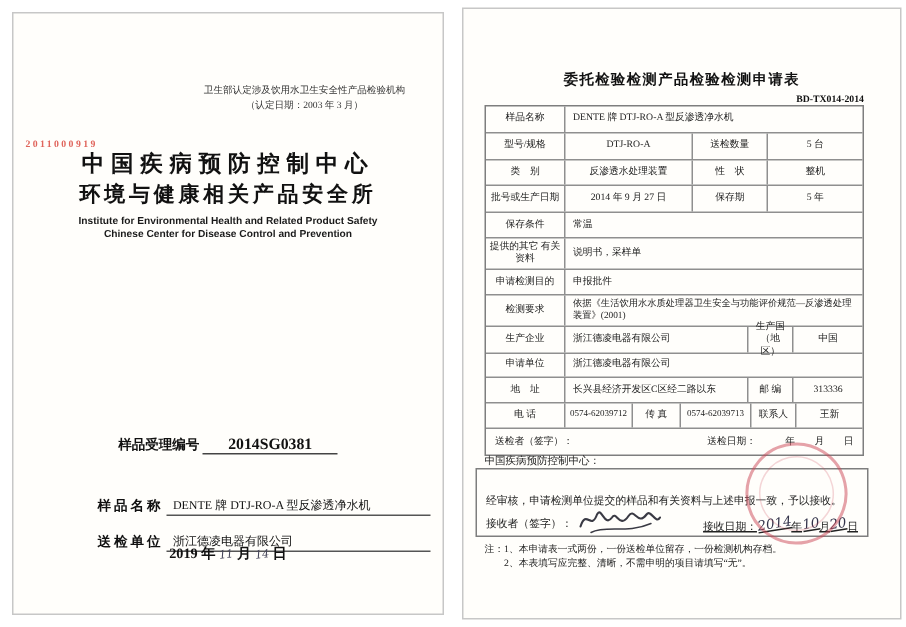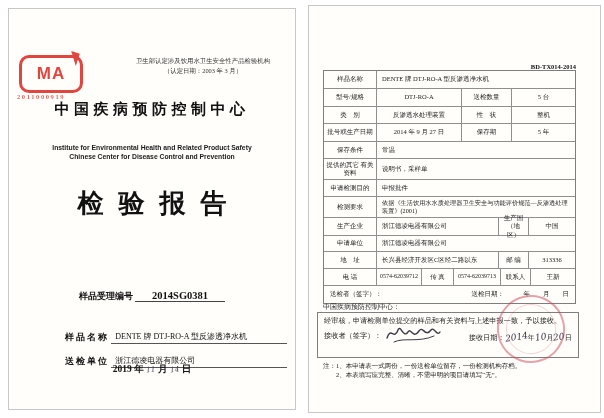--- a/index.html
+++ b/index.html
@@ -46,57 +46,53 @@
      padding:0 2px;box-sizing:border-box;text-align:center;line-height:1.25;}
   .c:last-child{border-right:none;flex:1;}
   .cl{justify-content:flex-start;text-align:left;padding-left:5px;}
   .w53{width:53px;flex:0 0 53px;} .w85{width:85px;flex:0 0 85px;} .w50{width:50px;flex:0 0 50px;}
   .w122{width:122px;flex:0 0 122px;} .w30{width:30px;flex:0 0 30px;} .w45{width:45px;flex:0 0 45px;}
   .w47{width:47px;flex:0 0 47px;} .w32{width:32px;flex:0 0 32px;}
   .h17{height:17px;} .h16{height:16px;} .h15{height:15px;} .h20{height:20px;}
   .sender-row{justify-content:space-between;padding:0 6px;align-items:center;display:flex;height:17px;}
   .fillby{left:14px;top:296px;font-size:7px;color:#222;}
   .rbox{left:8px;top:306px;width:262px;height:46px;border:1px solid #7e7e7e;box-sizing:border-box;
-        font-size:7.2px;padding:3px 6px;line-height:1.5;color:#222;}
+        font-size:7.2px;padding:16px 6px;line-height:1.5;color:#222;}
   .rbox-line2{display:flex;align-items:center;margin-top:3px;}
   .sig{margin:-8px 4px -2px 2px;}
-  .rdate{margin-left:auto;display:flex;align-items:flex-end;}
+  .rdate{margin-left:auto;display:flex;align-items:flex-end;text-decoration:underline;}
   .hw-b{font-size:9px;transform:rotate(-9deg) translateY(1px);color:#33334a;}
   .note1{left:14px;top:356px;font-size:6.5px;color:#222;}
   .note2{left:27px;top:365px;font-size:6.5px;color:#222;}
   .stamp{left:188px;top:289px;width:68px;height:68px;border:2.5px solid rgba(203,70,86,0.5);
          border-radius:50%;transform:rotate(-12deg);box-sizing:border-box;}
   .stamp-inner{position:absolute;left:7px;top:7px;right:7px;bottom:7px;border:1px solid rgba(203,70,86,0.22);
          border-radius:50%;}
 </style>
 </head>
 <body>
 
 <div id="stage">
 
   <div class="page" id="leftPage">
 
-    <div class="abs cma">
-      <span>MA</span>
-      <span class="cma-flag"></span>
-    </div>
     <div class="abs cma-num">2011000919</div>
 
     <div class="abs lh">
       <div>卫生部认定涉及饮用水卫生安全性产品检验机构</div>
       <div>（认定日期：2003 年 3 月）</div>
     </div>
 
     <div class="abs ctr org1">中国疾病预防控制中心</div>
+    <div class="abs ctr org2">环境与健康相关产品安全所</div>
     <div class="abs ctr enb">
       <div>Institute for Environmental Health and Related Product Safety</div>
       <div>Chinese Center for Disease Control and Prevention</div>
     </div>
 
-    <div class="abs ctr rpt">检验报告</div>
 
     <div class="abs ctr sline">
       <span>样品受理编号</span>
       <span class="uv">2014SG0381</span>
     </div>
 
     <div class="abs frow" style="top:298px;">
       <span class="lab">样品名称</span>
       <span class="uv">DENTE 牌 DTJ-RO-A 型反渗透净水机</span>
     </div>
@@ -110,20 +106,21 @@
       <span>2019 年</span>
       <span class="hw hw-s">11</span>
       <span>月</span>
       <span class="hw hw-s">14</span>
       <span>日</span>
     </div>
   </div>
 
   <div class="page" id="rightPage">
 
+    <div class="abs ctr rtitle">委托检验检测产品检验检测申请表</div>
     <div class="abs rcode">BD-TX014-2014</div>
 
     <div class="abs rtable">
       <div class="tr h17">
         <div class="c w53">样品名称</div>
         <div class="c cl">DENTE 牌 DTJ-RO-A 型反渗透净水机</div>
       </div>
       <div class="tr h17">
         <div class="c w53">型号/规格</div>
         <div class="c w85">DTJ-RO-A</div>

